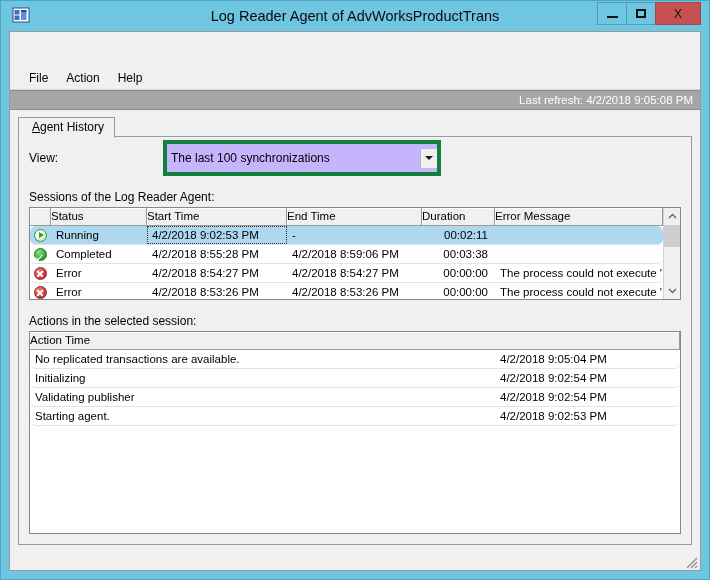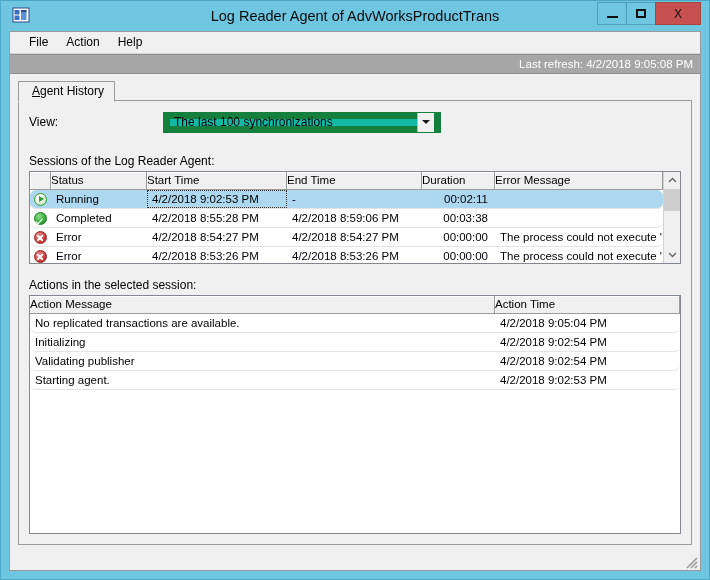--- a/index.html
+++ b/index.html
@@ -133,20 +133,21 @@
   
   .menubar {
     flex: 0 0 22px;
     height: 22px;
     background: #f0f0f0;
     display: flex;
     align-items: center;
     padding-left: 10px;
     border-bottom: 1px solid #d6d6d6;
     box-sizing: border-box;
+    margin-top: 36px;
   }
   .menu-item {
     padding: 2px 9px 3px 9px;
     font-size: 12px;
     color: #000;
     cursor: default;
     white-space: nowrap;
   }
 
   
@@ -225,23 +226,23 @@
     height: 22px;
     margin-bottom: 21px;
   }
   .view-label {
     width: 134px;
     font-size: 12px;
     color: #000;
   }
   .combo {
     width: 278px;
-    height: 21px;
-    background: #14b8a6;
-    border: 7px solid #15803d;
+    height: 36px;
+    background: #c4b5fd;
+    border: 4px solid #15803d;
     display: flex;
     align-items: center;
     box-sizing: border-box;
     cursor: default;
     position: relative;
   }
   .combo-value {
     flex: 1 1 auto;
     padding-left: 4px;
     font-size: 12px;
@@ -622,21 +623,20 @@
             </div>
           </div>
 
           <div class="caption" style="margin-top:14px;">Actions in the selected session:</div>
 
           <div class="grid grid-actions">
             <div class="grid-body-wrap">
               <div class="grid-cols">
 
                 <div class="hdr-row">
-                  <div class="hdr-cell" style="width:465px;flex:0 0 465px;">Action Message</div>
                   <div class="hdr-cell" style="flex:1 1 auto;">Action Time</div>
                 </div>
 
                 <div class="row">
                   <div class="cell" style="width:465px;flex:0 0 465px;">No replicated transactions are available.</div>
                   <div class="cell" style="flex:1 1 auto;">4/2/2018 9:05:04 PM</div>
                 </div>
                 <div class="row">
                   <div class="cell" style="width:465px;flex:0 0 465px;">Initializing</div>
                   <div class="cell" style="flex:1 1 auto;">4/2/2018 9:02:54 PM</div>

